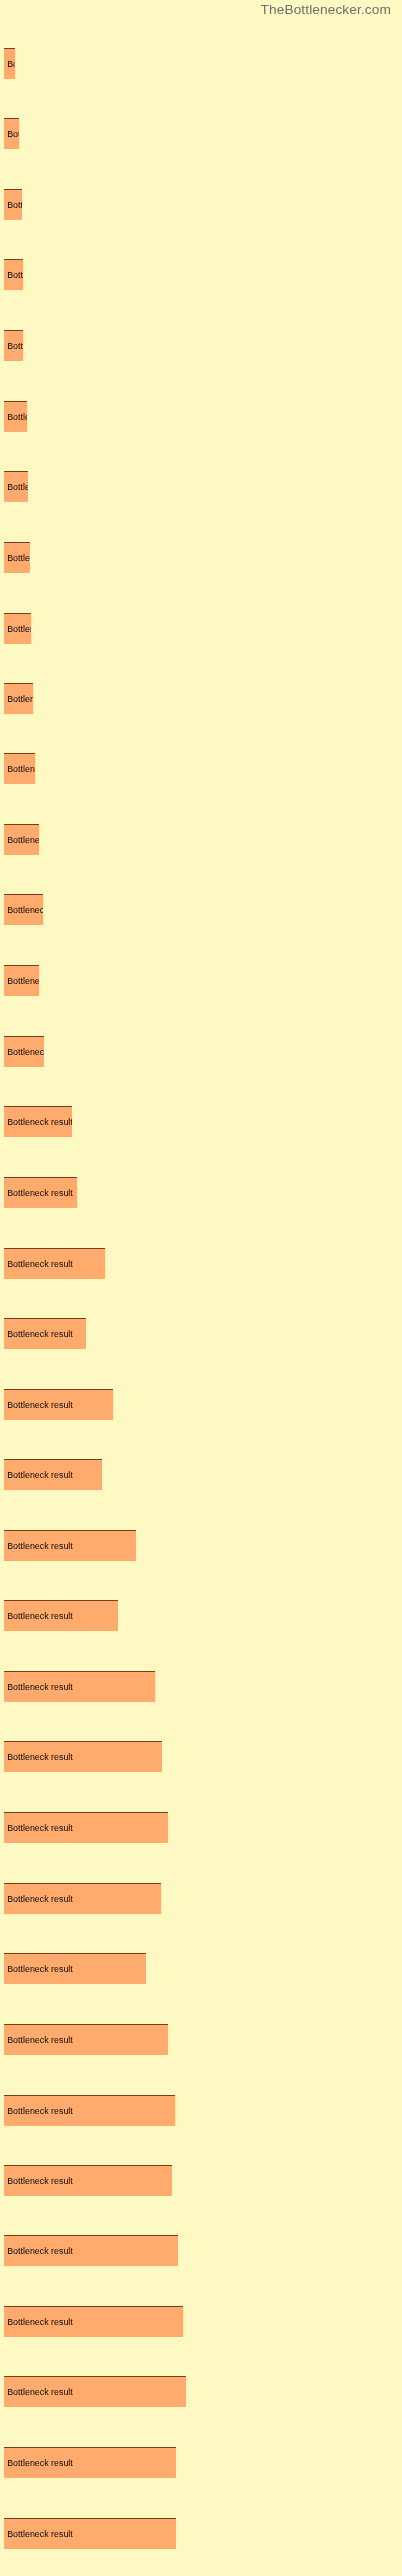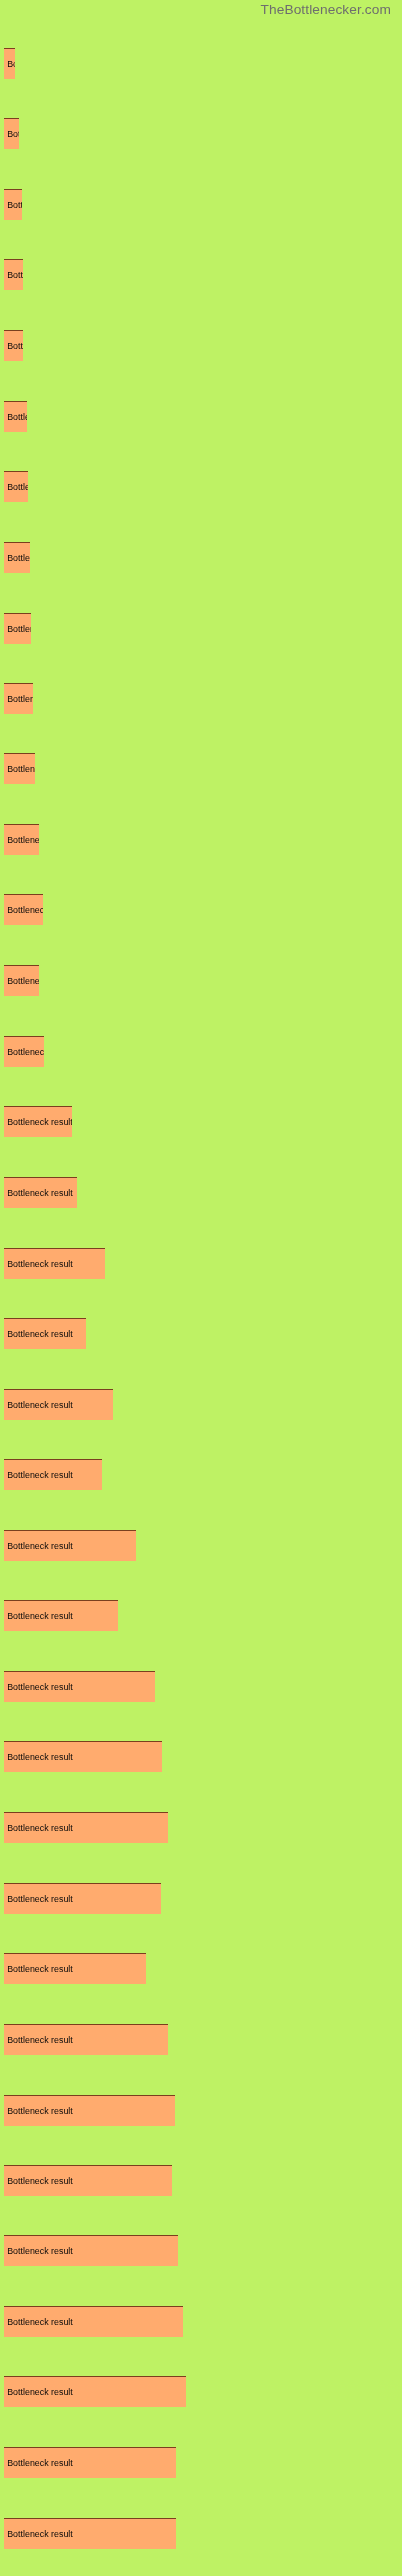--- a/index.html
+++ b/index.html
@@ -15,21 +15,21 @@
     overflow: hidden;
     font-family: "Liberation Sans", sans-serif;
     -webkit-font-smoothing: antialiased;
   }
   #chart-root {
     position: absolute;
     left: 0;
     top: 0;
     width: 403px;
     height: 2576px;
-    background: #bef264;
+    background: #fef9c3;
   }
   #site-title {
     position: absolute;
     right: 12px;
     top: 0.8px;
     font-size: 13.7px;
     line-height: 17px;
     color: #6e6e6e;
     font-family: "Liberation Sans", sans-serif;
     letter-spacing: 0.1px;

